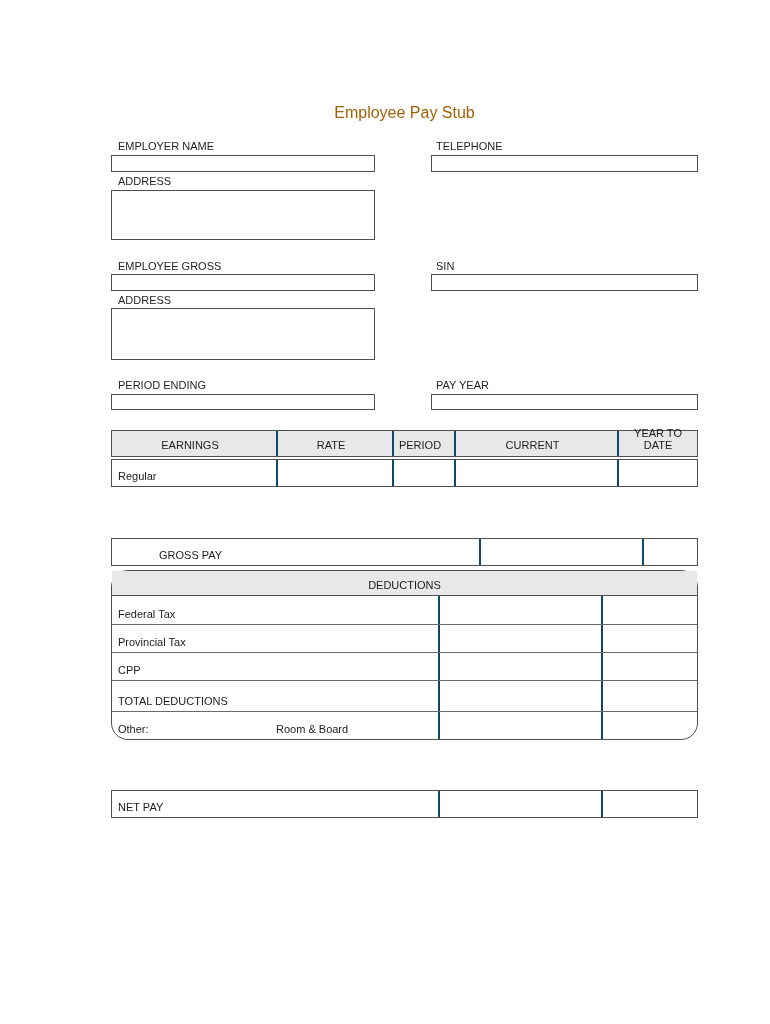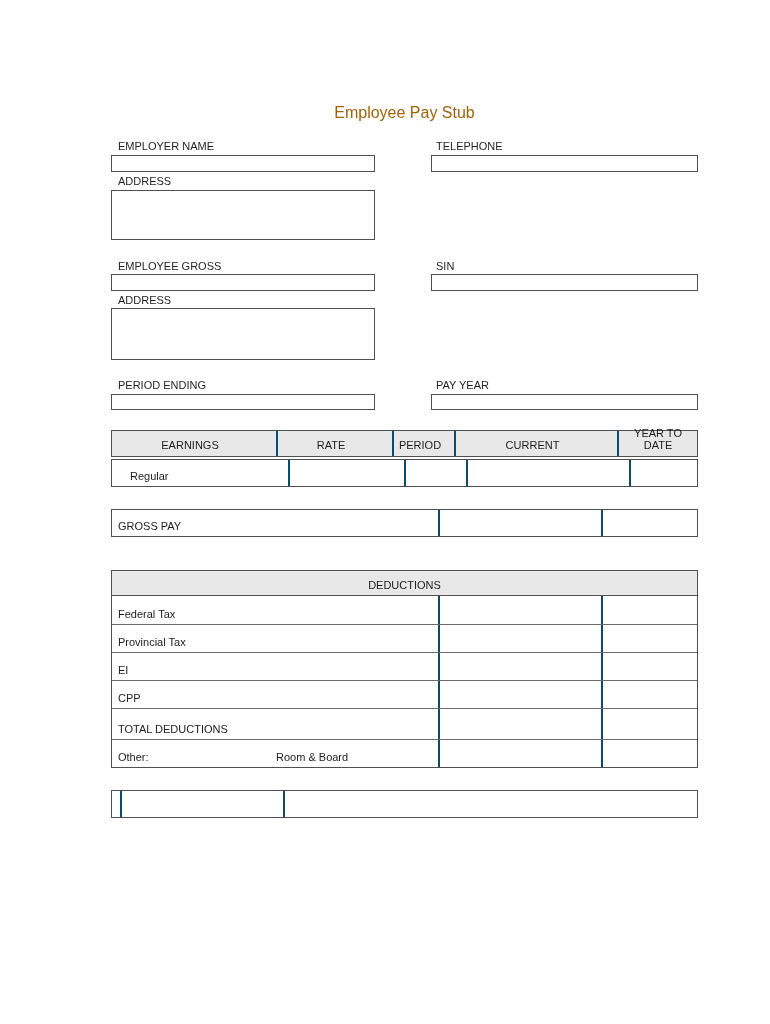--- a/index.html
+++ b/index.html
@@ -69,55 +69,50 @@
   <input class="abs ibox" style="left: 431px; top: 394px; width: 267px; height: 16px;" value="">
 
   <div class="abs" style="left:111px;top:430px;width:587px;">
     <div class="tblrow thead" style="height:27px;">
       <div class="cell hdr" style="width:156px;">EARNINGS</div>
       <div class="cell hdr div" style="width:108px;">RATE</div>
       <div class="cell hdr div" style="width:54px;">PERIOD</div>
       <div class="cell hdr div" style="width:155px;">CURRENT</div>
       <div class="cell hdr div" style="flex:1;">YEAR TO DATE</div>
     </div>
-    <div class="tblrow" style="height:28px;margin-top:2px;padding-left:12px;">
+    <div class="tblrow" style="height:28px;margin-top:2px;">
       <div class="cell" style="width:156px;">Regular</div>
       <div class="cell div" style="width:108px;"></div>
       <div class="cell div" style="width:54px;"></div>
       <div class="cell div" style="width:155px;"></div>
       <div class="cell div" style="flex:1;"></div>
     </div>
   </div>
 
-  <div class="abs tblrow" style="left:111px;top:509px;width:587px;height:28px;">
+  <div class="abs tblrow" style="left:111px;top:538px;width:587px;height:28px;padding-left:41px;">
     <div class="cell" style="width:318px;">GROSS PAY</div>
     <div class="cell div" style="width:155px;"></div>
     <div class="cell div" style="flex:1;"></div>
   </div>
 
-  <div class="abs dtable" style="left:111px;top:570px;width:587px;">
+  <div class="abs dtable" style="left:111px;top:570px;width:587px;border-radius:17px;">
     <div class="dhead">DEDUCTIONS</div>
 
     <div class="drow">
       <div class="cell" style="width:318px;">Federal Tax</div>
       <div class="cell div" style="width:155px;"></div>
       <div class="cell div" style="flex:1;"></div>
     </div>
 
     <div class="drow">
       <div class="cell" style="width:318px;">Provincial Tax</div>
       <div class="cell div" style="width:155px;"></div>
       <div class="cell div" style="flex:1;"></div>
     </div>
 
-    <div class="drow">
-      <div class="cell" style="width:318px;">EI</div>
-      <div class="cell div" style="width:155px;"></div>
-      <div class="cell div" style="flex:1;"></div>
-    </div>
 
     <div class="drow">
       <div class="cell" style="width:318px;">CPP</div>
       <div class="cell div" style="width:155px;"></div>
       <div class="cell div" style="flex:1;"></div>
     </div>
 
     <div class="drow" style="height:31px;">
       <div class="cell" style="width:318px;">TOTAL DEDUCTIONS</div>
       <div class="cell div" style="width:155px;"></div>
@@ -128,17 +123,18 @@
       <div class="cell" style="width:318px;">
         <span>Other:</span>
         <span class="sub">Room &amp; Board</span>
       </div>
       <div class="cell div" style="width:155px;"></div>
       <div class="cell div" style="flex:1;"></div>
     </div>
   </div>
 
   <div class="abs tblrow" style="left:111px;top:790px;width:587px;height:28px;">
+    <div class="cell" style="width:318px;">NET PAY</div>
     <div class="cell div" style="width:155px;"></div>
     <div class="cell div" style="flex:1;"></div>
   </div>
 
 </div>
 
 </body></html>

